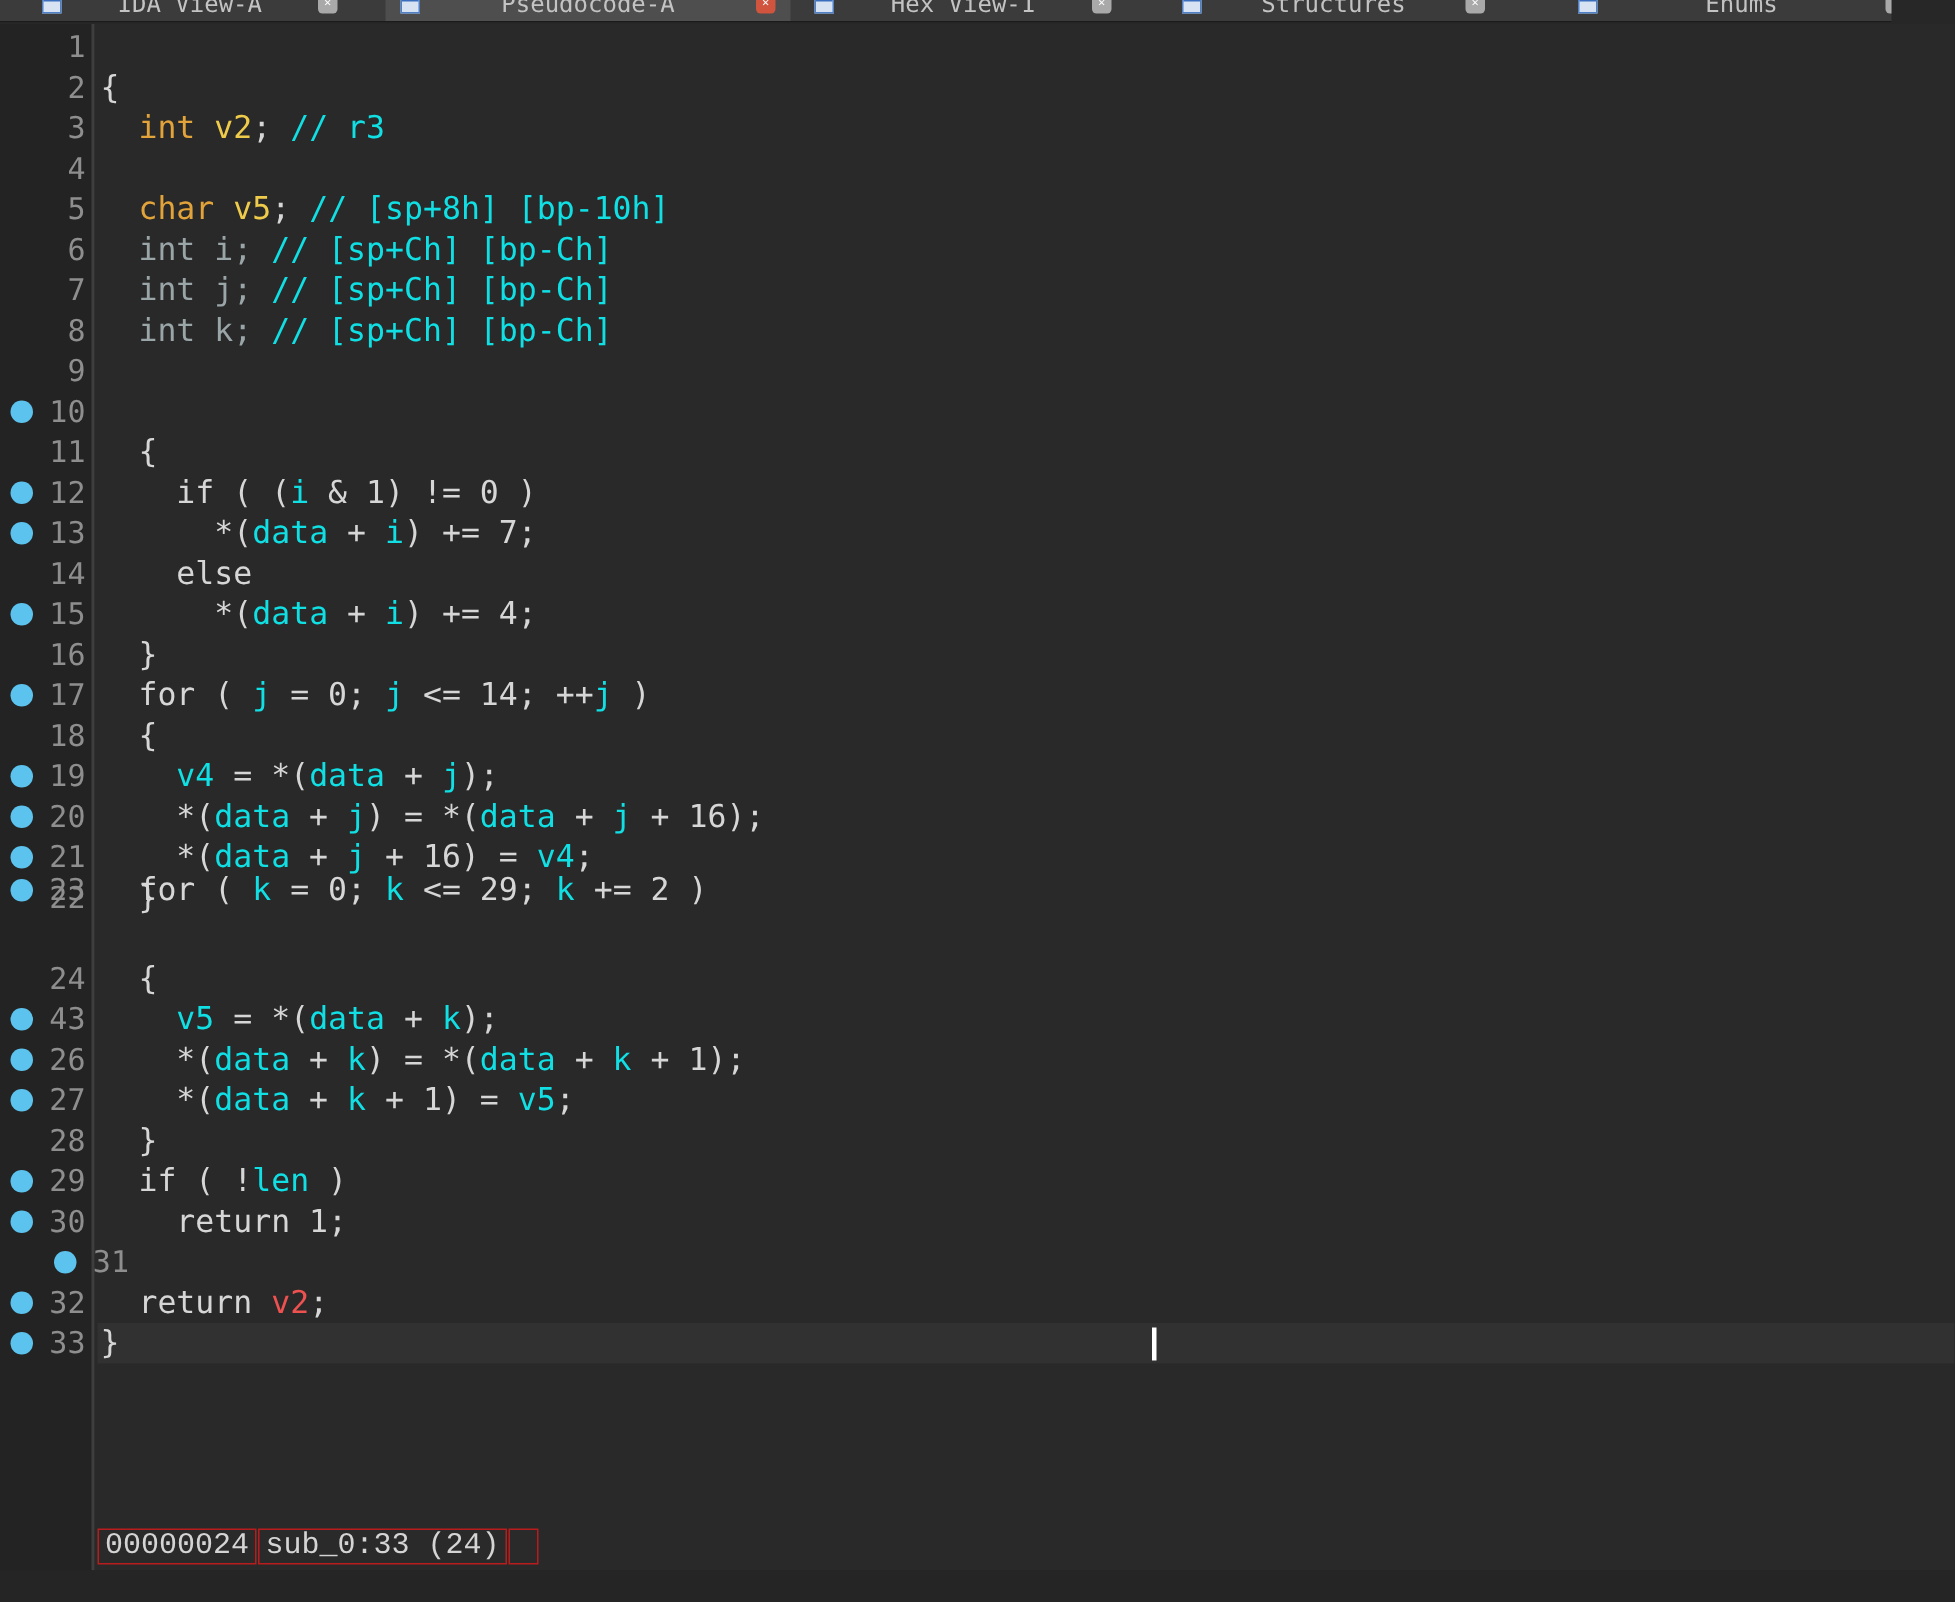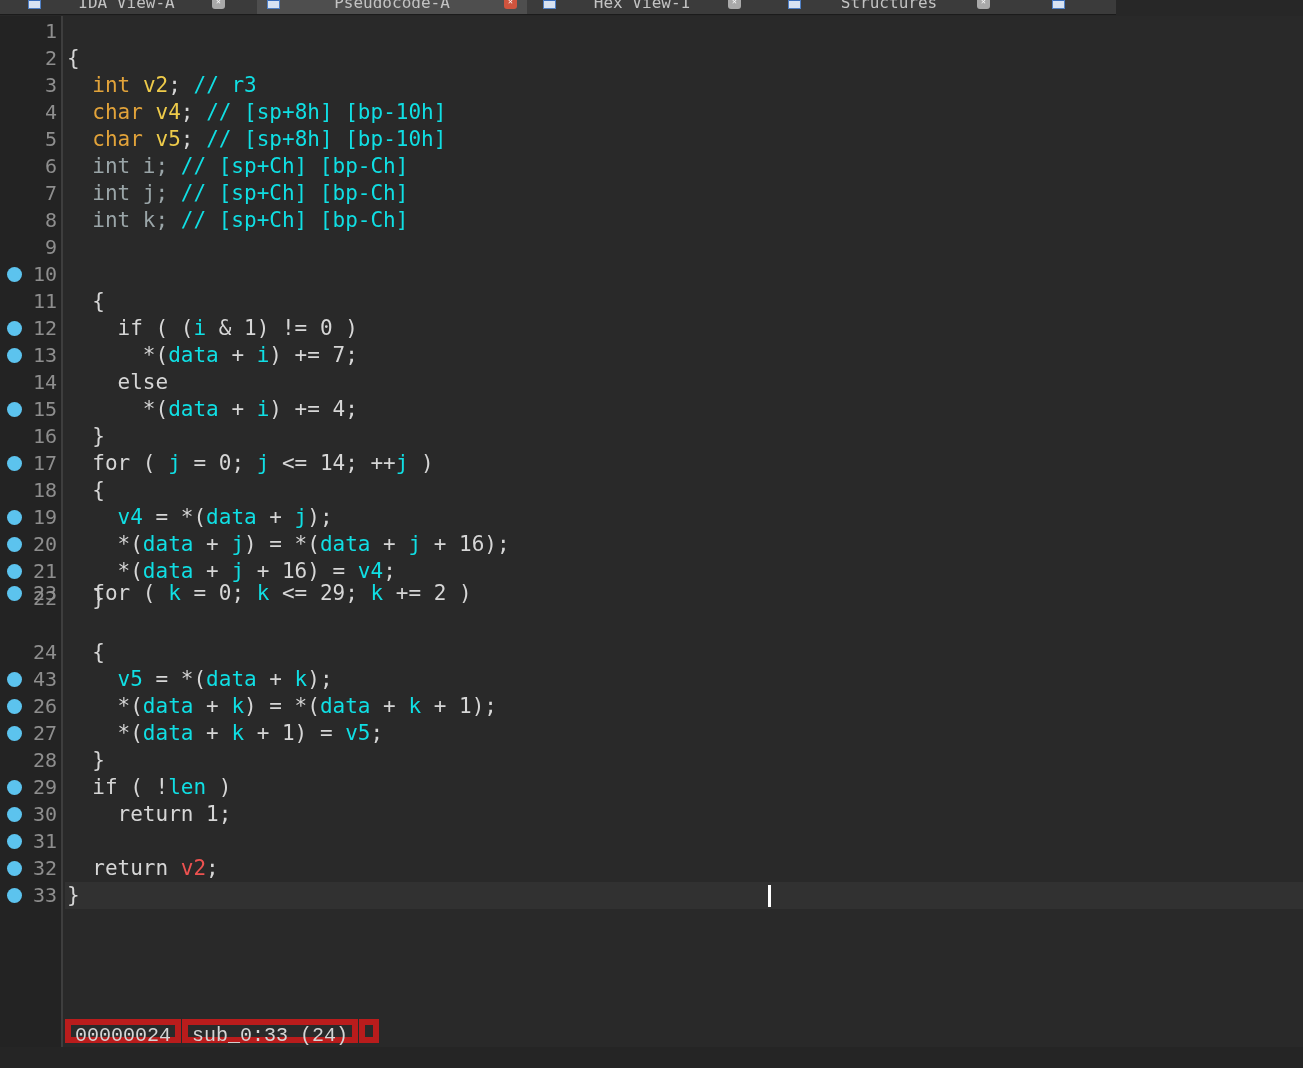--- a/index.html
+++ b/index.html
@@ -1,20 +1,20 @@
 <!DOCTYPE html>
 <html><head>
 <meta charset="utf-8">
 <style>
   html,body{margin:0;padding:0;background:#272727;width:1303px;height:1068px;overflow:hidden;}
   *{box-sizing:border-box;}
   body{font-family:"DejaVu Sans Mono",monospace;}
 
   
-  .tabbar{position:absolute;left:0;top:0;width:1116px;height:15px;background:#3b3b3b;overflow:hidden;border-bottom:1px solid #1b1b1b;}
+  .tabbar{position:absolute;left:0;top:0;width:1261px;height:15px;background:#3b3b3b;overflow:hidden;border-bottom:1px solid #1b1b1b;}
   .tab{position:absolute;top:-10px;height:24px;display:flex;align-items:center;padding:0 10px;color:#c3c3c3;
        font-family:"DejaVu Sans Mono",monospace;font-size:16px;}
   .tab.active{background:#4e4e4e;}
   .tab .lbl{flex:1;text-align:center;white-space:nowrap;padding:0 14px;}
   .winicon{width:13px;height:13px;background:#d7e2f2;border:1px solid #4f7fc4;position:relative;flex:0 0 auto;}
   .winicon::before{content:"";position:absolute;left:0;top:0;right:0;height:4px;background:#3a6ebd;}
   .closebtn{width:13px;height:13px;border-radius:3px;background:#a9a9a9;color:#fdfdfd;font-size:8px;line-height:12px;text-align:center;flex:0 0 auto;}
   .closebtn.red{background:#d0543e;}
 
   
@@ -30,21 +30,21 @@
   .sdv{color:#eecb4a;}         
   .sfn{color:#f0d53c;}         
   .scy{color:#10dfe4;}         
   .sgr{color:#9aa5a8;}         
   .srd{color:#ee5250;}         
   .srcm{color:#dd5b41;}        
   .caret{position:absolute;width:3px;height:22px;background:#ffffff;}
 
   
   .statusbar{position:absolute;left:65px;top:1019px;height:24px;display:flex;}
-  .sbox{border:6px solid #b91c1c;height:24px;color:#d4d4d4;background:#2a2a2a;
+  .sbox{border:1px solid #b91c1c;height:24px;color:#d4d4d4;background:#2a2a2a;
         font-family:"Liberation Mono",monospace;font-size:20px;line-height:22px;padding:0 4px;white-space:nowrap;}
   .sbox + .sbox{margin-left:1px;}
   .sbox.small{width:20px;}
   .bottomstrip{position:absolute;left:0;top:1047px;width:1303px;height:21px;background:#252525;}
 </style>
 </head>
 <body>
 
 <div class="tabbar">
   <div class="tab" style="left:18px;width:217px;">
@@ -84,21 +84,20 @@
       <div class="row" style="top: 29px;">
         <span class="lnum">2</span>
         <span class="code"><span class="sw">{</span></span>
       </div>
       <div class="row" style="top: 56px;">
         <span class="lnum">3</span>
         <span class="code"><span class="sw">  </span><span class="skw">int</span><span class="sw"> </span><span class="sdv">v2</span><span class="sw">; </span><span class="scy">// r3</span></span>
       </div>
       <div class="row" style="top: 83px;">
         <span class="lnum">4</span>
-        <span class="code"><span class="sw">  </span><span class="skw">char</span><span class="sw"> </span><span class="sdv">v4</span><span class="sw">; </span><span class="scy">// [sp+8h] [bp-10h]</span></span>
       </div>
       <div class="row" style="top: 110px;">
         <span class="lnum">5</span>
         <span class="code"><span class="sw">  </span><span class="skw">char</span><span class="sw"> </span><span class="sdv">v5</span><span class="sw">; </span><span class="scy">// [sp+8h] [bp-10h]</span></span>
       </div>
       <div class="row" style="top: 137px;">
         <span class="lnum">6</span>
         <span class="code"><span class="sgr">  int i; </span><span class="scy">// [sp+Ch] [bp-Ch]</span></span>
       </div>
       <div class="row" style="top: 164px;">
@@ -203,21 +202,21 @@
       <div class="row" style="top: 758px;">
         <span class="bp"></span>
         <span class="lnum">29</span>
         <span class="code"><span class="sw">  if ( !</span><span class="scy">len</span><span class="sw"> )</span></span>
       </div>
       <div class="row" style="top: 785px;">
         <span class="bp"></span>
         <span class="lnum">30</span>
         <span class="code"><span class="sw">    return 1;</span></span>
       </div>
-      <div class="row" style="top: 812px;">
+      <div class="row" style="top: 812px; margin-left: 29px;">
         <span class="bp"></span>
         <span class="lnum">31</span>
       </div>
       <div class="row" style="top: 839px;">
         <span class="bp"></span>
         <span class="lnum">32</span>
         <span class="code"><span class="sw">  return </span><span class="srd">v2</span><span class="sw">;</span></span>
       </div>
       <div class="row" style="top: 866px;">
         <span class="bp"></span>

